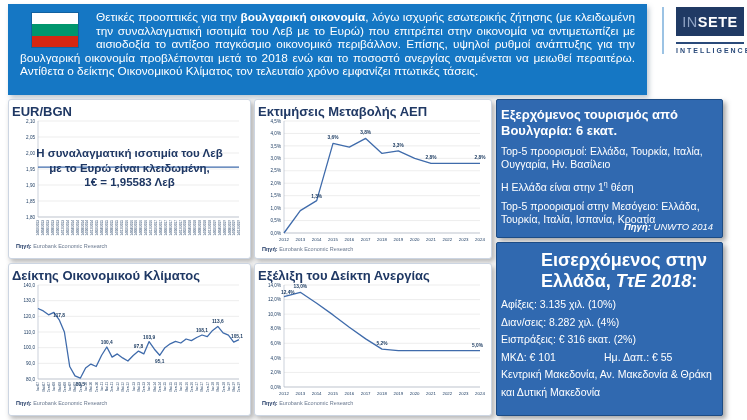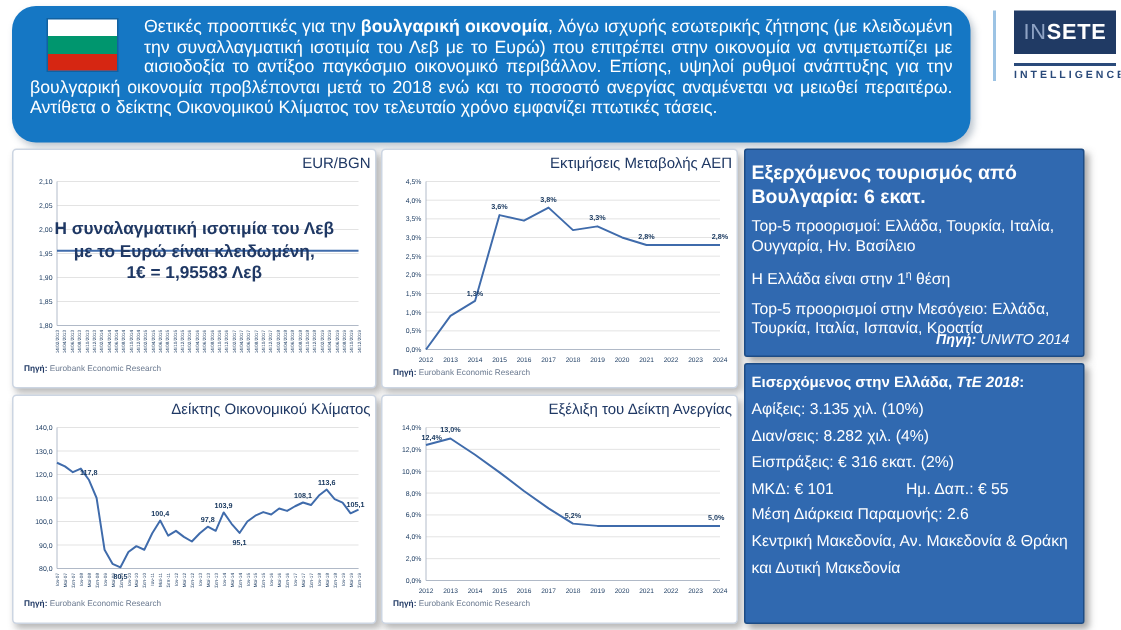--- a/index.html
+++ b/index.html
@@ -9,21 +9,21 @@
     font-family: "Liberation Sans", sans-serif;
     background: #ffffff;
     overflow: hidden;
   }
   .slide { position: absolute; inset: 0; }
 
   
   .banner {
     position: absolute; left: 8px; top: 4px; width: 639px; height: 91px;
     background: #1577c4;
-    border-radius: 16px;
+    border-radius: 0;
     padding: 7px 12px 6px 12px;
     color: #ffffff;
     box-shadow: 2px 3px 5px rgba(110,130,150,.45);
   }
   .banner-text {
     font-size: 11.8px; line-height: 13.6px; text-align: justify; color:#ffffff;
   }
   .banner-text b { font-weight: bold; }
   .flag {
     float: left; width: 46px; height: 34px; margin: 2px 18px 3px 12px;
@@ -55,21 +55,21 @@
     position: absolute; background: #ffffff;
     border: 1px solid #ccd5e2; border-radius: 3px;
     box-shadow: 2.5px 3px 5px rgba(100,100,100,.45);
     padding: 4px 3px 2px 3px;
   }
   #card0 { left: 8px;   top: 99px;  width: 243px; height: 160px; }
   #card1 { left: 254px; top: 99px;  width: 238px; height: 160px; }
   #card2 { left: 8px;   top: 263px; width: 243px; height: 153px; }
   #card3 { left: 254px; top: 263px; width: 238px; height: 153px; }
   .chart-title {
-    text-align: right; font-size: 10px; font-weight: normal; color: #1f3864;
+    text-align: left; font-size: 13px; font-weight: bold; color: #1f3864;
     height: 11px;
   }
   .card svg { display: block; overflow: visible; }
   .src { font-size: 5.5px; color: #6b7a90; padding-left: 4px; }
   .src b { color: #1f3864; font-weight: bold; }
   .annot {
     position: absolute; left: 0; right: 0; top: 46px; text-align: center;
     font-size: 11.5px; font-weight: bold; color: #1f3864; line-height: 14.5px;
   }
 
@@ -81,21 +81,21 @@
     box-shadow: 3px 3px 5px rgba(80,80,80,.5);
     padding: 7px 4px;
   }
   .panel1 { top: 99px; height: 139px; }
   .panel2 { top: 242px; height: 174px; }
   .p-title { font-size: 13px; font-weight: bold; line-height: 15.5px; }
   .p-line { font-size: 10.5px; line-height: 12.8px; margin-top: 7px; }
   .p-line sup { font-size: 7px; }
   .p-src { position: absolute; right: 9px; bottom: 5px; font-style: italic; font-size: 9.5px; }
   .p-src b { font-weight: bold; }
-  .p-title2 { font-size: 10px; font-weight: bold; margin-bottom: 4px; }
+  .p-title2 { font-size: 18px; font-weight: bold; margin-bottom: 4px; margin-left: 40px; }
   .p-title2 i { font-style: italic; }
   .p-line2 { font-size: 10.5px; line-height: 17.6px; }
   .two-col span:first-child { display: inline-block; width: 103px; }
 </style>
 </head>
 <body>
 
 <div class="slide">
 
   <div class="banner">
@@ -357,17 +357,16 @@
     <div class="p-line">Top-5 προορισμοί στην Μεσόγειο: Ελλάδα, Τουρκία, Ιταλία, Ισπανία, Κροατία</div>
     <div class="p-src"><b>Πηγή:</b><span> UNWTO 2014</span></div>
   </div>
 
   <div class="panel panel2">
     <div class="p-title2"><span>Εισερχόμενος στην Ελλάδα, </span><i>ΤτΕ 2018</i><span>:</span></div>
     <div class="p-line2">Αφίξεις: 3.135 χιλ. (10%)</div>
     <div class="p-line2">Διαν/σεις: 8.282 χιλ. (4%)</div>
     <div class="p-line2">Εισπράξεις: € 316 εκατ. (2%)</div>
     <div class="p-line2 two-col"><span>ΜΚΔ: € 101</span><span>Ημ. Δαπ.: € 55</span></div>
-    <div class="p-line2">Μέση Διάρκεια Παραμονής: 2.6</div>
     <div class="p-line2">Κεντρική Μακεδονία, Αν. Μακεδονία &amp; Θράκη και Δυτική Μακεδονία</div>
   </div>
 
 </div>
 
 </body></html>

